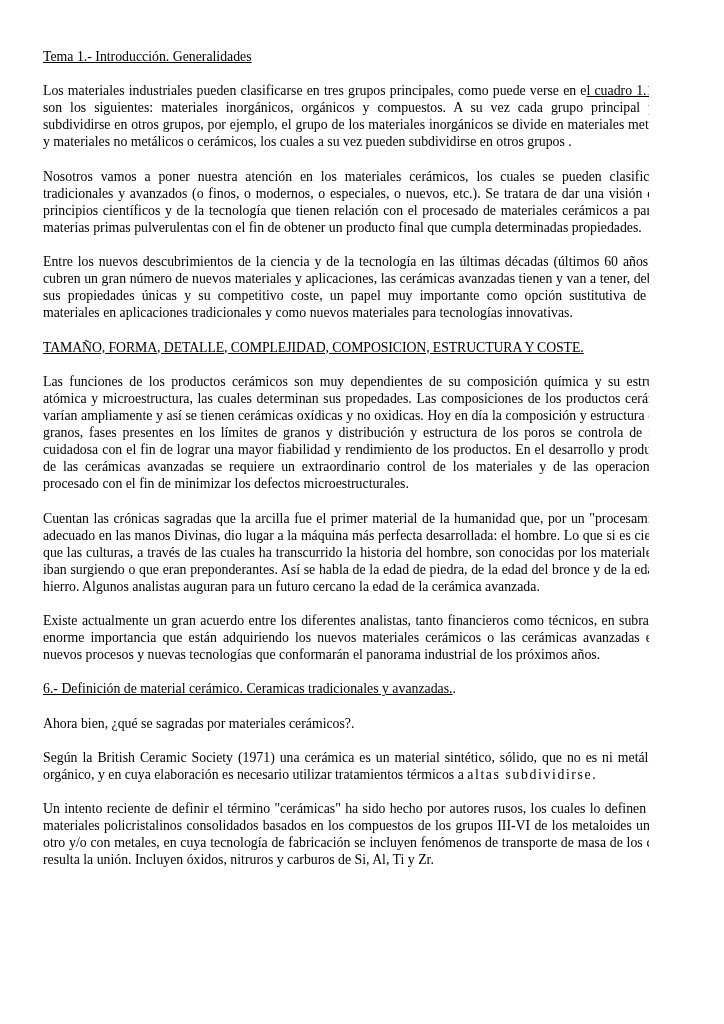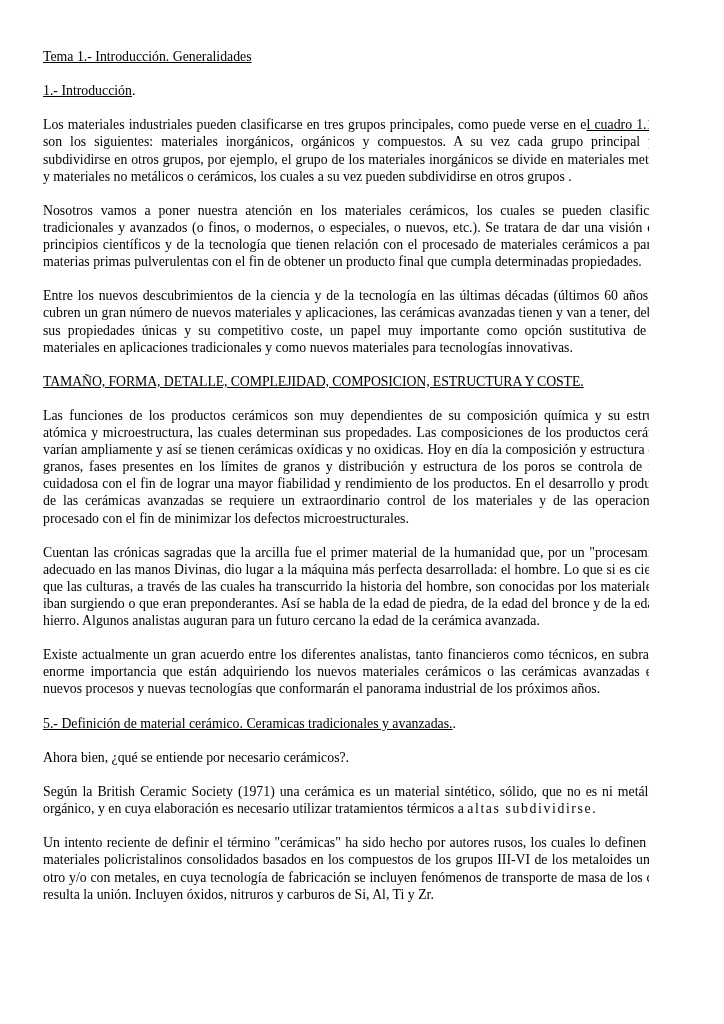--- a/index.html
+++ b/index.html
@@ -60,39 +60,38 @@
   }
 </style>
 </head>
 <body>
 
 <div class="page">
   <div class="content">
 
     <h1 class="heading"><span class="u">Tema 1.- Introducción. Generalidades</span></h1>
 
-    <h2 class="heading"><span class="u">1.- Introducción</span><span>.</span></h2>
 
     <p><span>Los materiales industriales pueden clasificarse en tres grupos principales, como puede verse en e</span><span class="u">l cuadro 1.1</span><span>, que son los siguientes: materiales inorgánicos, orgánicos y compuestos. A su vez cada grupo principal puede subdividirse en otros grupos, por ejemplo, el grupo de los materiales inorgánicos se divide en materiales metálicos y materiales no metálicos o cerámicos, los cuales a su vez pueden subdividirse en otros grupos .</span></p>
 
     <p>Nosotros vamos a poner nuestra atención en los materiales cerámicos, los cuales se pueden clasificar en tradicionales y avanzados (o finos, o modernos, o especiales, o nuevos, etc.). Se tratara de dar una visión de los principios científicos y de la tecnología que tienen relación con el procesado de materiales cerámicos a partir de materias primas pulverulentas con el fin de obtener un producto final que cumpla determinadas propiedades.</p>
 
     <p>Entre los nuevos descubrimientos de la ciencia y de la tecnología en las últimas décadas (últimos 60 años), que cubren un gran número de nuevos materiales y aplicaciones, las cerámicas avanzadas tienen y van a tener, debido a sus propiedades únicas y su competitivo coste, un papel muy importante como opción sustitutiva de otros materiales en aplicaciones tradicionales y como nuevos materiales para tecnologías innovativas.</p>
 
     <p class="caps-line">TAMAÑO, FORMA, DETALLE, COMPLEJIDAD, COMPOSICION, ESTRUCTURA Y COSTE.</p>
 
     <p>Las funciones de los productos cerámicos son muy dependientes de su composición química y su estructura atómica y microestructura, las cuales determinan sus propedades. Las composiciones de los productos cerámicos varían ampliamente y así se tienen cerámicas oxídicas y no oxidicas. Hoy en día la composición y estructura de los granos, fases presentes en los límites de granos y distribución y estructura de los poros se controla de forma cuidadosa con el fin de lograr una mayor fiabilidad y rendimiento de los productos. En el desarrollo y producción de las cerámicas avanzadas se requiere un extraordinario control de los materiales y de las operaciones de procesado con el fin de minimizar los defectos microestructurales.</p>
 
     <p>Cuentan las crónicas sagradas que la arcilla fue el primer material de la humanidad que, por un "procesamiento" adecuado en las manos Divinas, dio lugar a la máquina más perfecta desarrollada: el hombre. Lo que si es cierto es que las culturas, a través de las cuales ha transcurrido la historia del hombre, son conocidas por los materiales que iban surgiendo o que eran preponderantes. Así se habla de la edad de piedra, de la edad del bronce y de la edad del hierro. Algunos analistas auguran para un futuro cercano la edad de la cerámica avanzada.</p>
 
     <p>Existe actualmente un gran acuerdo entre los diferentes analistas, tanto financieros como técnicos, en subrayar la enorme importancia que están adquiriendo los nuevos materiales cerámicos o las cerámicas avanzadas en los nuevos procesos y nuevas tecnologías que conformarán el panorama industrial de los próximos años.</p>
 
-    <h2 class="heading"><span class="u">5.- Definición de material cerámico. Ceramicas tradicionales y avanzadas.</span><span>.</span></h2>
+    <h2 class="heading"><span class="u">6.- Definición de material cerámico. Ceramicas tradicionales y avanzadas.</span><span>.</span></h2>
 
-    <p>Ahora bien, ¿qué se entiende por necesario cerámicos?.</p>
+    <p>Ahora bien, ¿qué se sagradas por materiales cerámicos?.</p>
 
     <p><span>Según la British Ceramic Society (1971) una cerámica es un material sintético, sólido, que no es ni metálico ni orgánico, y en cuya elaboración es necesario utilizar tratamientos térmicos a </span><span class="spaced">altas subdividirse.</span></p>
 
     <p class="no-gap">Un intento reciente de definir el término "cerámicas" ha sido hecho por autores rusos, los cuales lo definen como materiales policristalinos consolidados basados en los compuestos de los grupos III-VI de los metaloides uno con otro y/o con metales, en cuya tecnología de fabricación se incluyen fenómenos de transporte de masa de los cuales resulta la unión. Incluyen óxidos, nitruros y carburos de Si, Al, Ti y Zr.</p>
 
     <div class="page-number">1</div>
 
   </div>
 </div>
 

